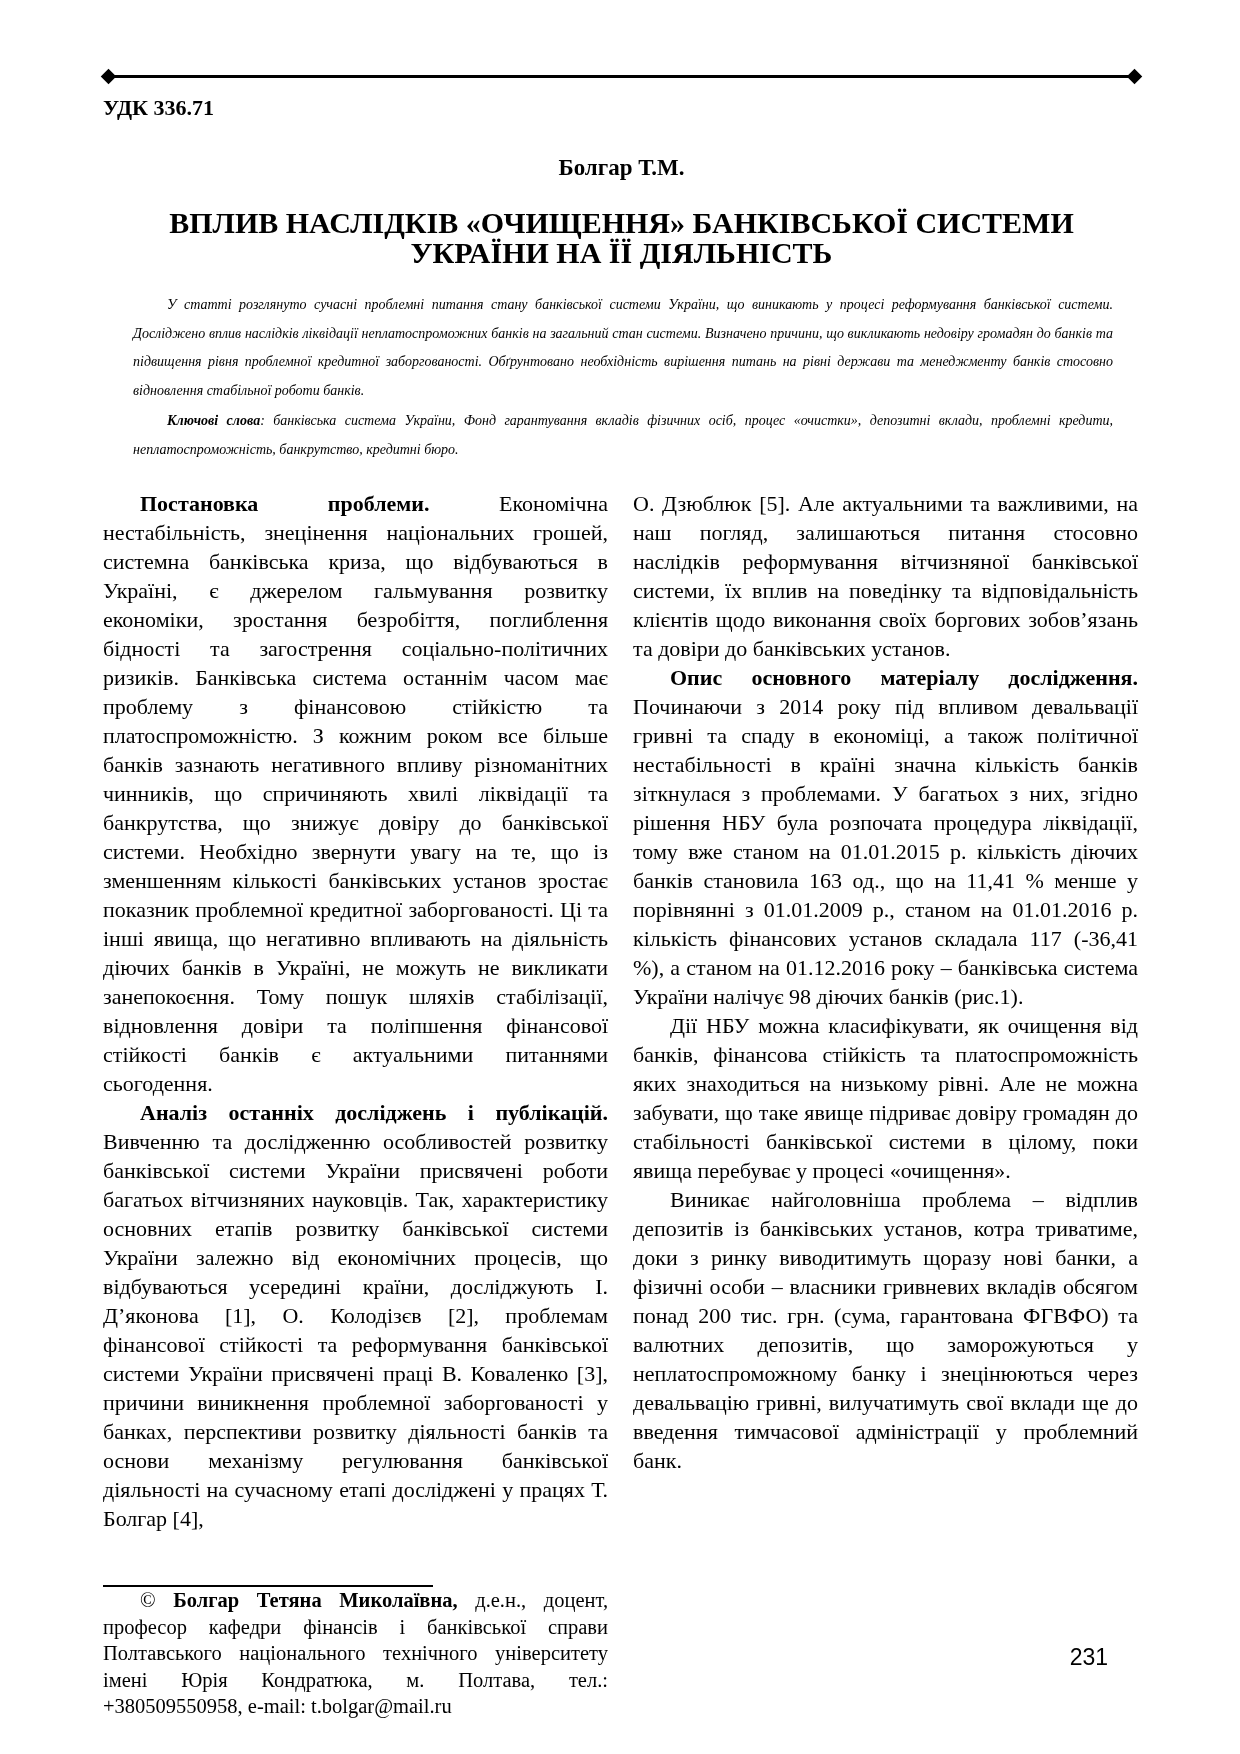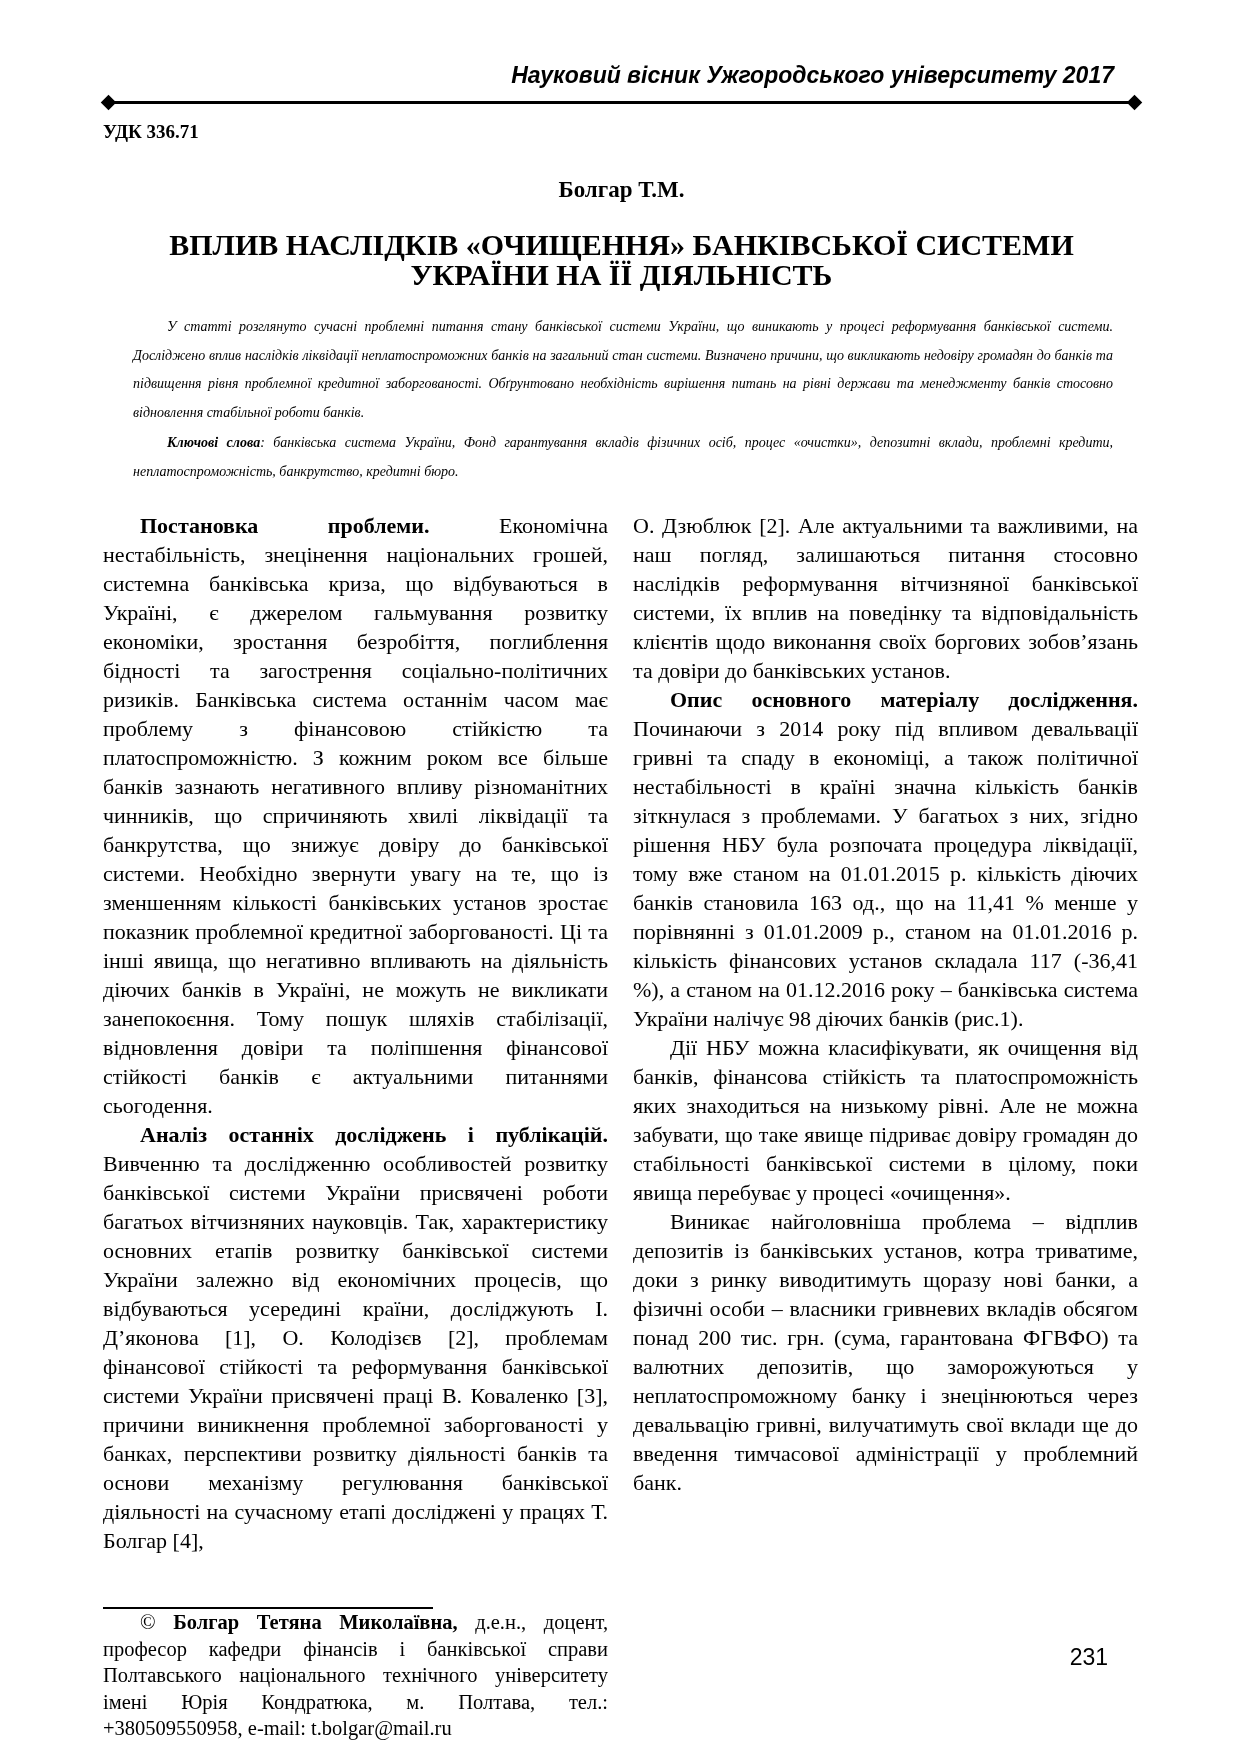--- a/index.html
+++ b/index.html
@@ -16,21 +16,21 @@
     font-family: "Liberation Sans", "DejaVu Sans", sans-serif;
     font-style: italic; font-weight: bold;
     font-size: 23px; line-height: 26px;
     padding-right: 26px;
   }
 
   .rule { display: flex; align-items: center; margin-top: 9px; }
   .rule .diamond { width: 11px; height: 11px; background: #000; transform: rotate(45deg); flex: none; }
   .rule .line { flex: 1 1 auto; height: 3px; background: #000; margin: 0 -3px; }
 
-  .udk { font-weight: bold; font-size: 19px; margin-top: 13px; }
+  .udk { font-weight: bold; font-size: 22px; margin-top: 13px; }
 
   .author { text-align: center; font-weight: bold; font-size: 23px; margin-top: 34px; }
 
   .title {
     text-align: center; font-weight: bold; font-size: 30px;
     line-height: 30px; margin: 27px auto 0; max-width: 950px;
   }
 
   .abstract {
     font-style: italic; font-size: 14px; line-height: 28.5px;
@@ -54,21 +54,20 @@
     position: absolute; top: 1644px; right: 132px;
     font-family: "Liberation Sans", "DejaVu Sans", sans-serif;
     font-size: 23px;
   }
 </style>
 </head>
 <body>
 
 <div class="page">
 
-  <div class="journal-line">Науковий вісник Ужгородського університету 2017</div>
 
   <div class="rule">
     <span class="diamond"></span>
     <span class="line"></span>
     <span class="diamond"></span>
   </div>
 
   <div class="udk">УДК 336.71</div>
 
   <div class="author">Болгар Т.М.</div>
@@ -85,21 +84,21 @@
       <p><span class="lead">Постановка проблеми.</span><span> Економічна нестабільність, знецінення національних грошей, системна банківська криза, що відбуваються в Україні, є джерелом гальмування розвитку економіки, зростання безробіття, поглиблення бідності та загострення соціально-політичних ризиків. Банківська система останнім часом має проблему з фінансовою стійкістю та платоспроможністю. З кожним роком все більше банків зазнають негативного впливу різноманітних чинників, що спричиняють хвилі ліквідації та банкрутства, що знижує довіру до банківської системи. Необхідно звернути увагу на те, що із зменшенням кількості банківських установ зростає показник проблемної кредитної заборгованості. Ці та інші явища, що негативно впливають на діяльність діючих банків в Україні, не можуть не викликати занепокоєння. Тому пошук шляхів стабілізації, відновлення довіри та поліпшення фінансової стійкості банків є актуальними питаннями сьогодення.</span></p>
       <p><span class="lead">Аналіз останніх досліджень і публікацій.</span><span> Вивченню та дослідженню особливостей розвитку банківської системи України присвячені роботи багатьох вітчизняних науковців. Так, характеристику основних етапів розвитку банківської системи України залежно від економічних процесів, що відбуваються усередині країни, досліджують І. Д’яконова [1], О. Колодізєв [2], проблемам фінансової стійкості та реформування банківської системи України присвячені праці В. Коваленко [3], причини виникнення проблемної заборгованості у банках, перспективи розвитку діяльності банків та основи механізму регулювання банківської діяльності на сучасному етапі досліджені у працях Т. Болгар [4],</span></p>
 
       <div class="footnote">
         <div class="fn-rule"></div>
         <p class="fn-text"><span>©</span> <span class="b">Болгар Тетяна Миколаївна,</span> <span>д.е.н., доцент, професор кафедри фінансів і банківської справи Полтавського національного технічного університету імені Юрія Кондратюка, м. Полтава, тел.: +380509550958, e-mail: t.bolgar@mail.ru</span></p>
       </div>
     </div>
 
     <div class="col">
-      <p class="noindent"><span>О. Дзюблюк [2]. Але актуальними та важливими, на наш погляд, залишаються питання стосовно наслідків реформування вітчизняної банківської системи, їх вплив на поведінку та відповідальність клієнтів щодо виконання своїх боргових зобов’язань та довіри до банківських установ.</span></p>
+      <p class="noindent"><span>О. Дзюблюк [5]. Але актуальними та важливими, на наш погляд, залишаються питання стосовно наслідків реформування вітчизняної банківської системи, їх вплив на поведінку та відповідальність клієнтів щодо виконання своїх боргових зобов’язань та довіри до банківських установ.</span></p>
       <p><span class="lead">Опис основного матеріалу дослідження.</span><span> Починаючи з 2014 року під впливом девальвації гривні та спаду в економіці, а також політичної нестабільності в країні значна кількість банків зіткнулася з проблемами. У багатьох з них, згідно рішення НБУ була розпочата процедура ліквідації, тому вже станом на 01.01.2015 р. кількість діючих банків становила 163 од., що на 11,41 % менше у порівнянні з 01.01.2009 р., станом на 01.01.2016 р. кількість фінансових установ складала 117 (-36,41 %), а станом на 01.12.2016 року – банківська система України налічує 98 діючих банків (рис.1).</span></p>
       <p><span>Дії НБУ можна класифікувати, як очищення від банків, фінансова стійкість та платоспроможність яких знаходиться на низькому рівні. Але не можна забувати, що таке явище підриває довіру громадян до стабільності банківської системи в цілому, поки явища перебуває у процесі «очищення».</span></p>
       <p><span>Виникає найголовніша проблема – відплив депозитів із банківських установ, котра триватиме, доки з ринку виводитимуть щоразу нові банки, а фізичні особи – власники гривневих вкладів обсягом понад 200 тис. грн. (сума, гарантована ФГВФО) та валютних депозитів, що заморожуються у неплатоспроможному банку і знецінюються через девальвацію гривні, вилучатимуть свої вклади ще до введення тимчасової адміністрації у проблемний банк.</span></p>
     </div>
 
   </div>
 
 </div>
 
 <div class="page-number">231</div>

